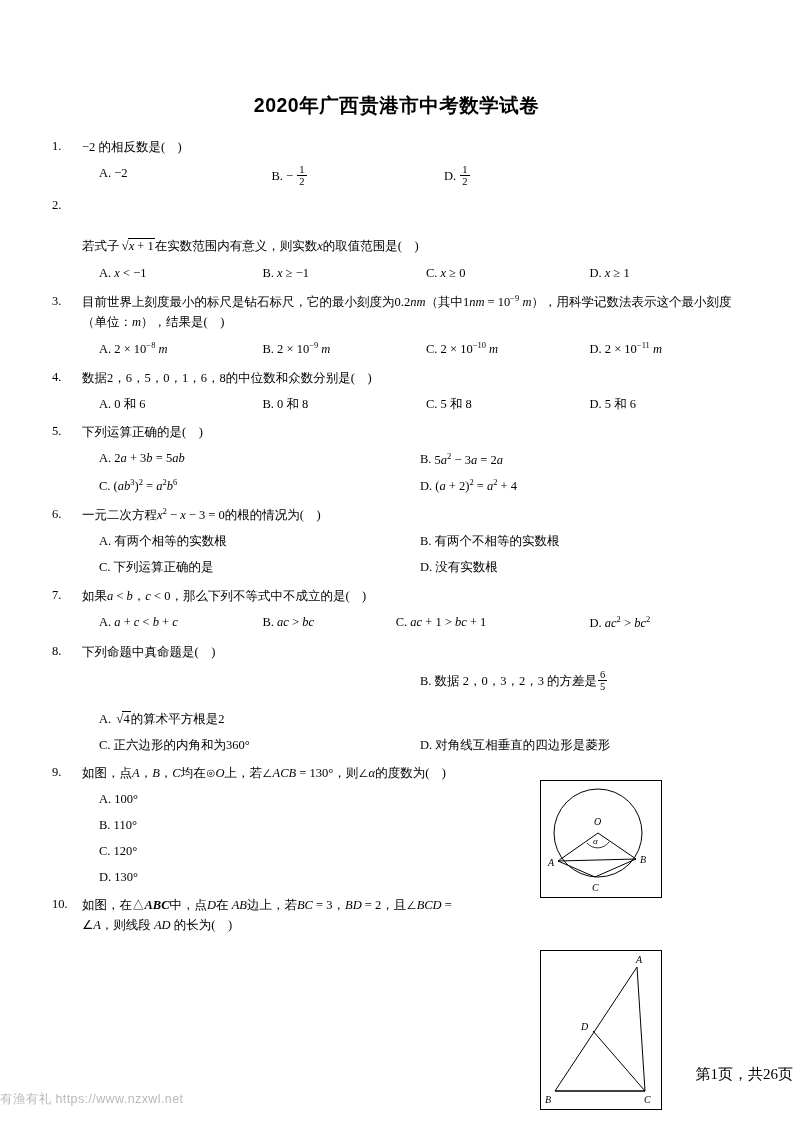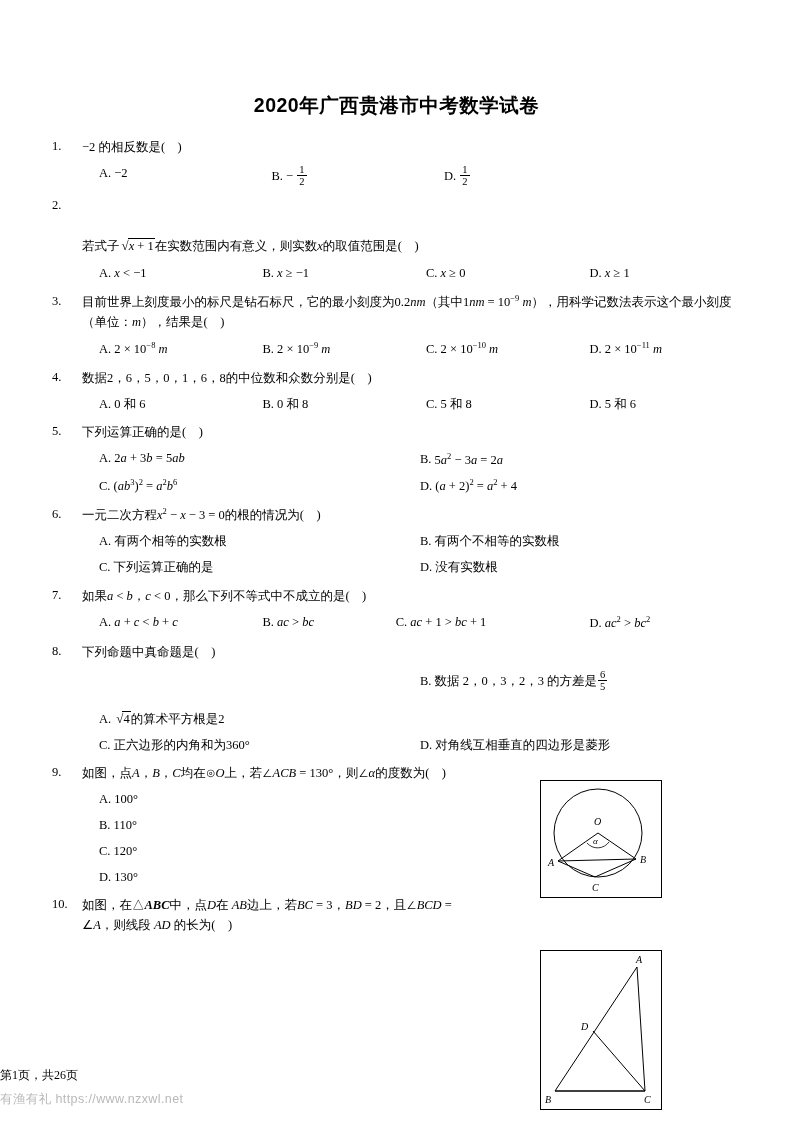--- a/index.html
+++ b/index.html
@@ -119,22 +119,22 @@
     left: 540px;
     top: 950px;
     width: 122px;
     height: 160px;
   }
   .footer {
     position: absolute;
     left: 0;
     right: 0;
     bottom: 38px;
-    text-align: left;
-    font-size: 12px;
+    text-align: right;
+    font-size: 15px;
     color: #000;
     font-family: "Liberation Serif", serif;
   }
   .watermark {
     position: absolute;
     left: 0;
     right: 0;
     bottom: 14px;
     font-size: 12.5px;
     color: #b9b9b9;

